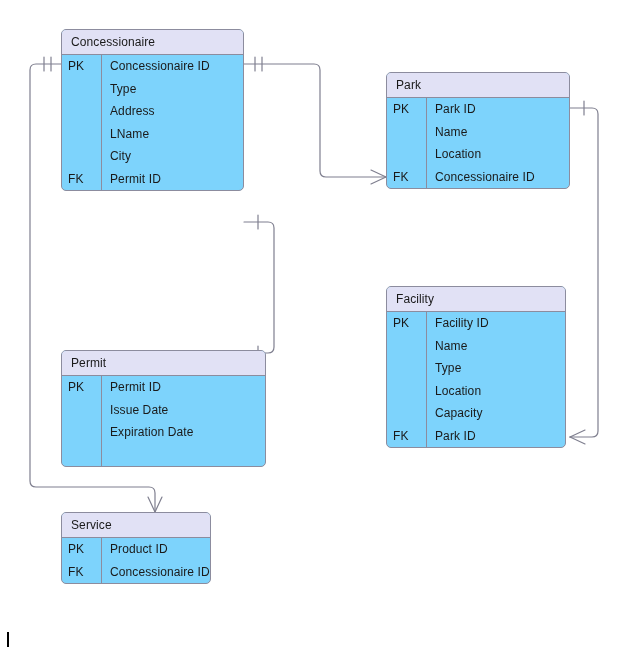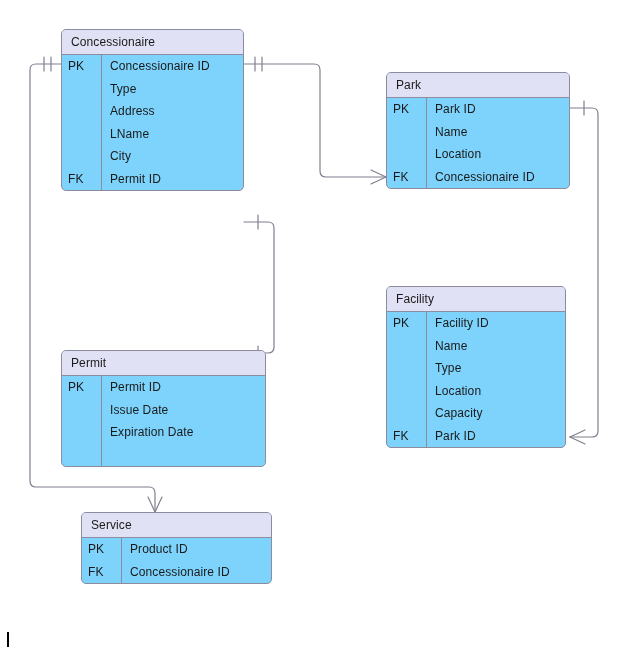--- a/index.html
+++ b/index.html
@@ -229,21 +229,21 @@
         <span class="key"></span>
         <span class="attr">Capacity</span>
       </div>
       <div class="row">
         <span class="key">FK</span>
         <span class="attr">Park ID</span>
       </div>
     </div>
   </div>
 
-  <div class="entity" style="left:61px; top:512px; width:191px;margin-left:20px;">
+  <div class="entity" style="left:61px; top:512px; width:150px;">
     <div class="entity-header">Service</div>
     <div class="entity-rows">
       <div class="row">
         <span class="key">PK</span>
         <span class="attr">Product ID</span>
       </div>
       <div class="row">
         <span class="key">FK</span>
         <span class="attr">Concessionaire ID</span>
       </div>

